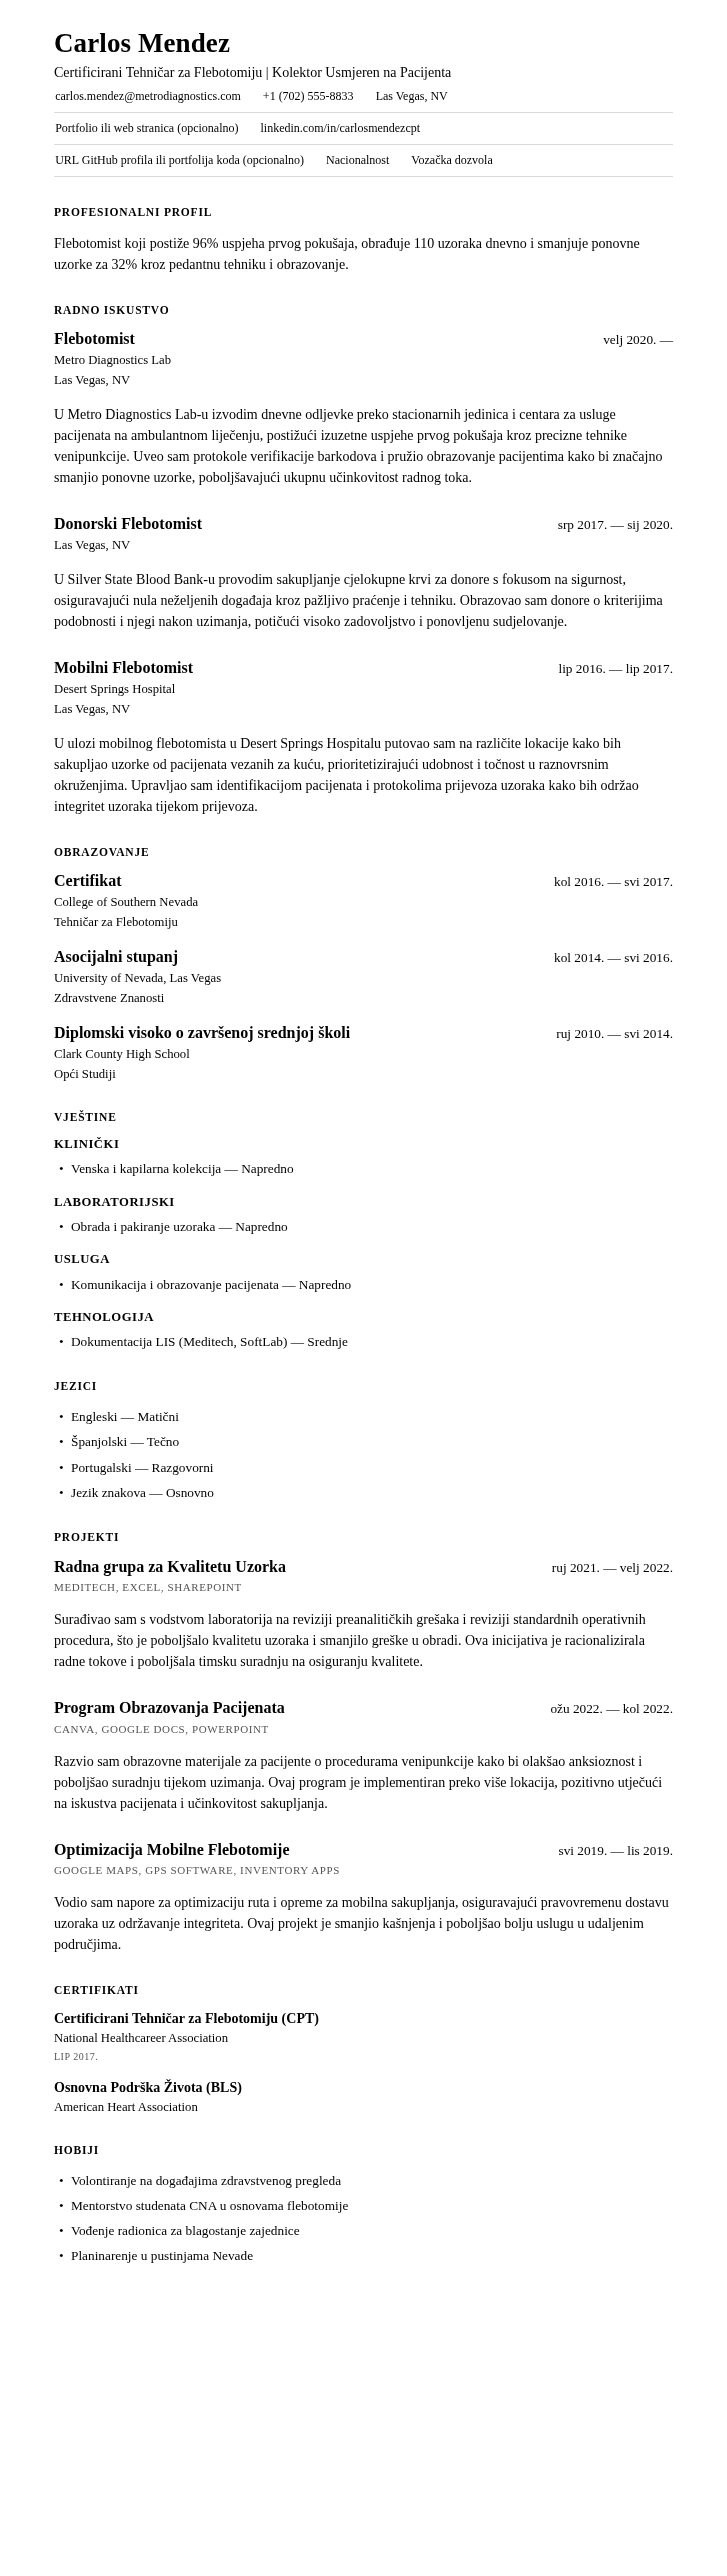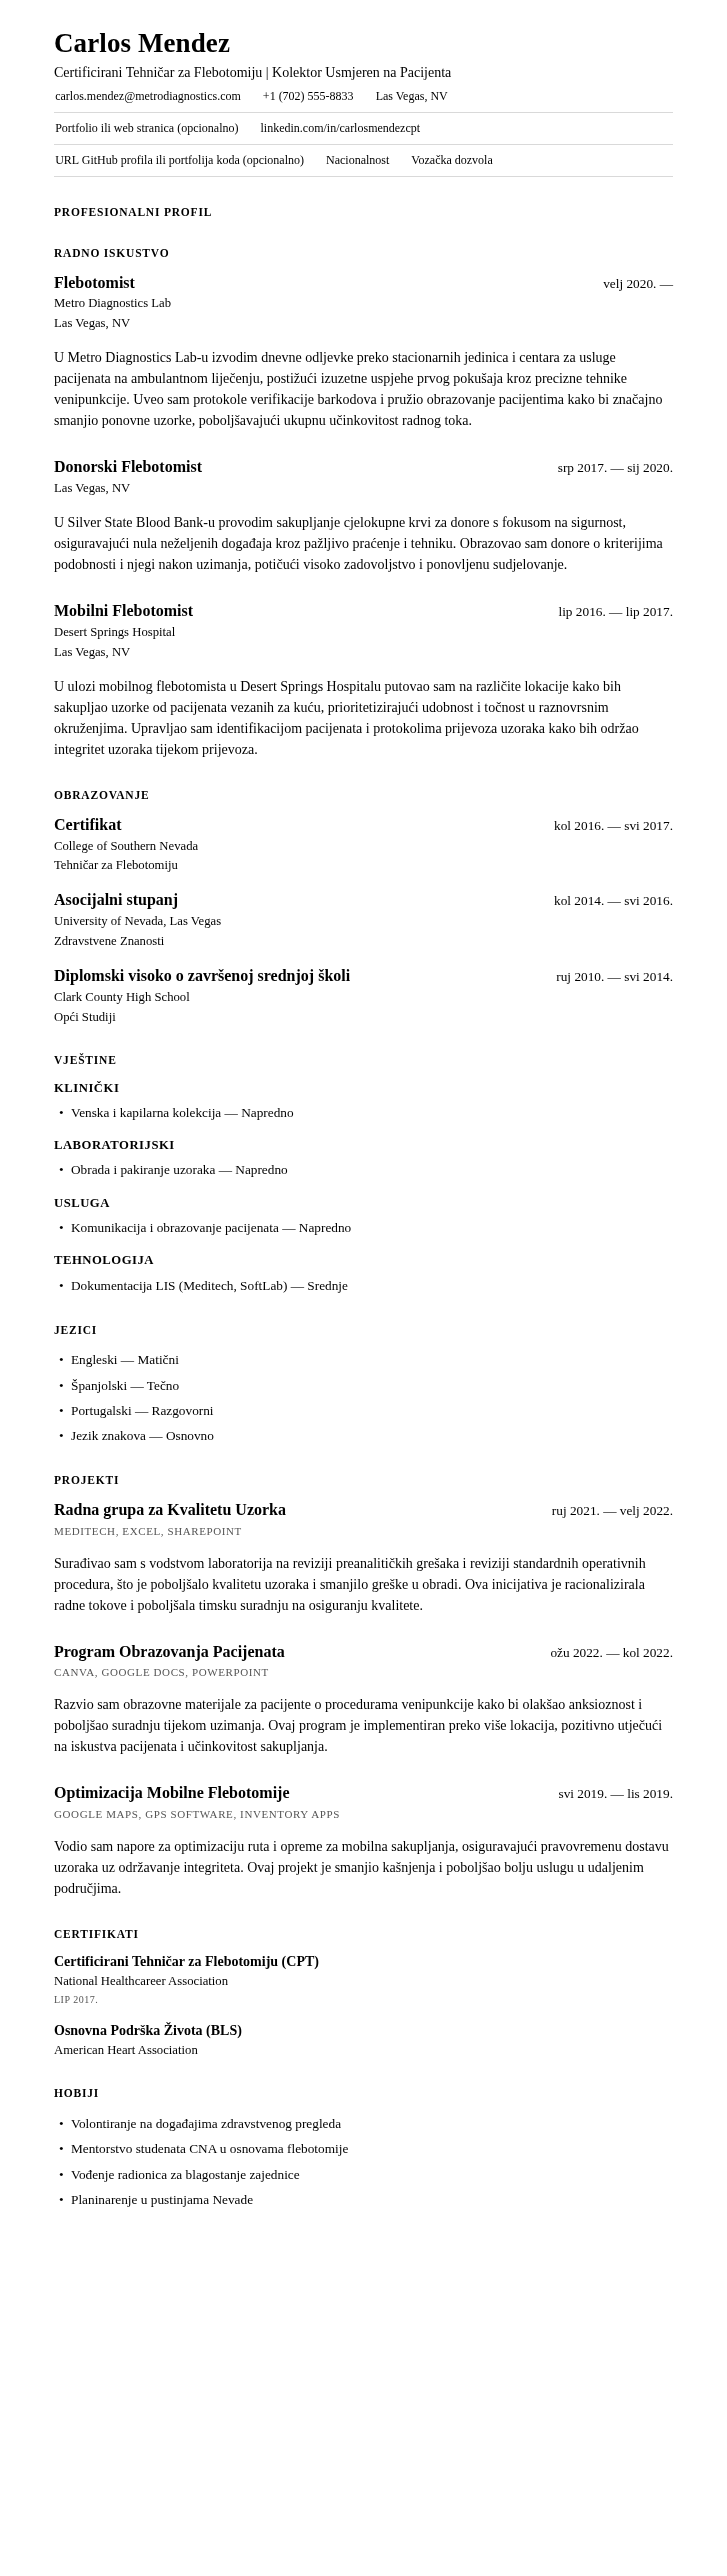--- a/index.html
+++ b/index.html
@@ -60,20 +60,21 @@
     </div>
     <div class="contact-row">
       <span>URL GitHub profila ili portfolija koda (opcionalno)</span>
       <span>Nacionalnost</span>
       <span>Vozačka dozvola</span>
     </div>
   </header>
 
   <section class="section">
     <h2 class="section-title">PROFESIONALNI PROFIL</h2>
+    <p class="entry-desc" style="margin-top:0;">Flebotomist koji postiže 96% uspjeha prvog pokušaja, obrađuje 110 uzoraka dnevno i smanjuje ponovne uzorke za 32% kroz pedantnu tehniku i obrazovanje.</p>
   </section>
 
   <section class="section">
     <h2 class="section-title">RADNO ISKUSTVO</h2>
 
     <div class="entry">
       <div class="entry-head">
         <span class="entry-title">Flebotomist</span>
         <span class="entry-dates">velj 2020. —</span>
       </div>

